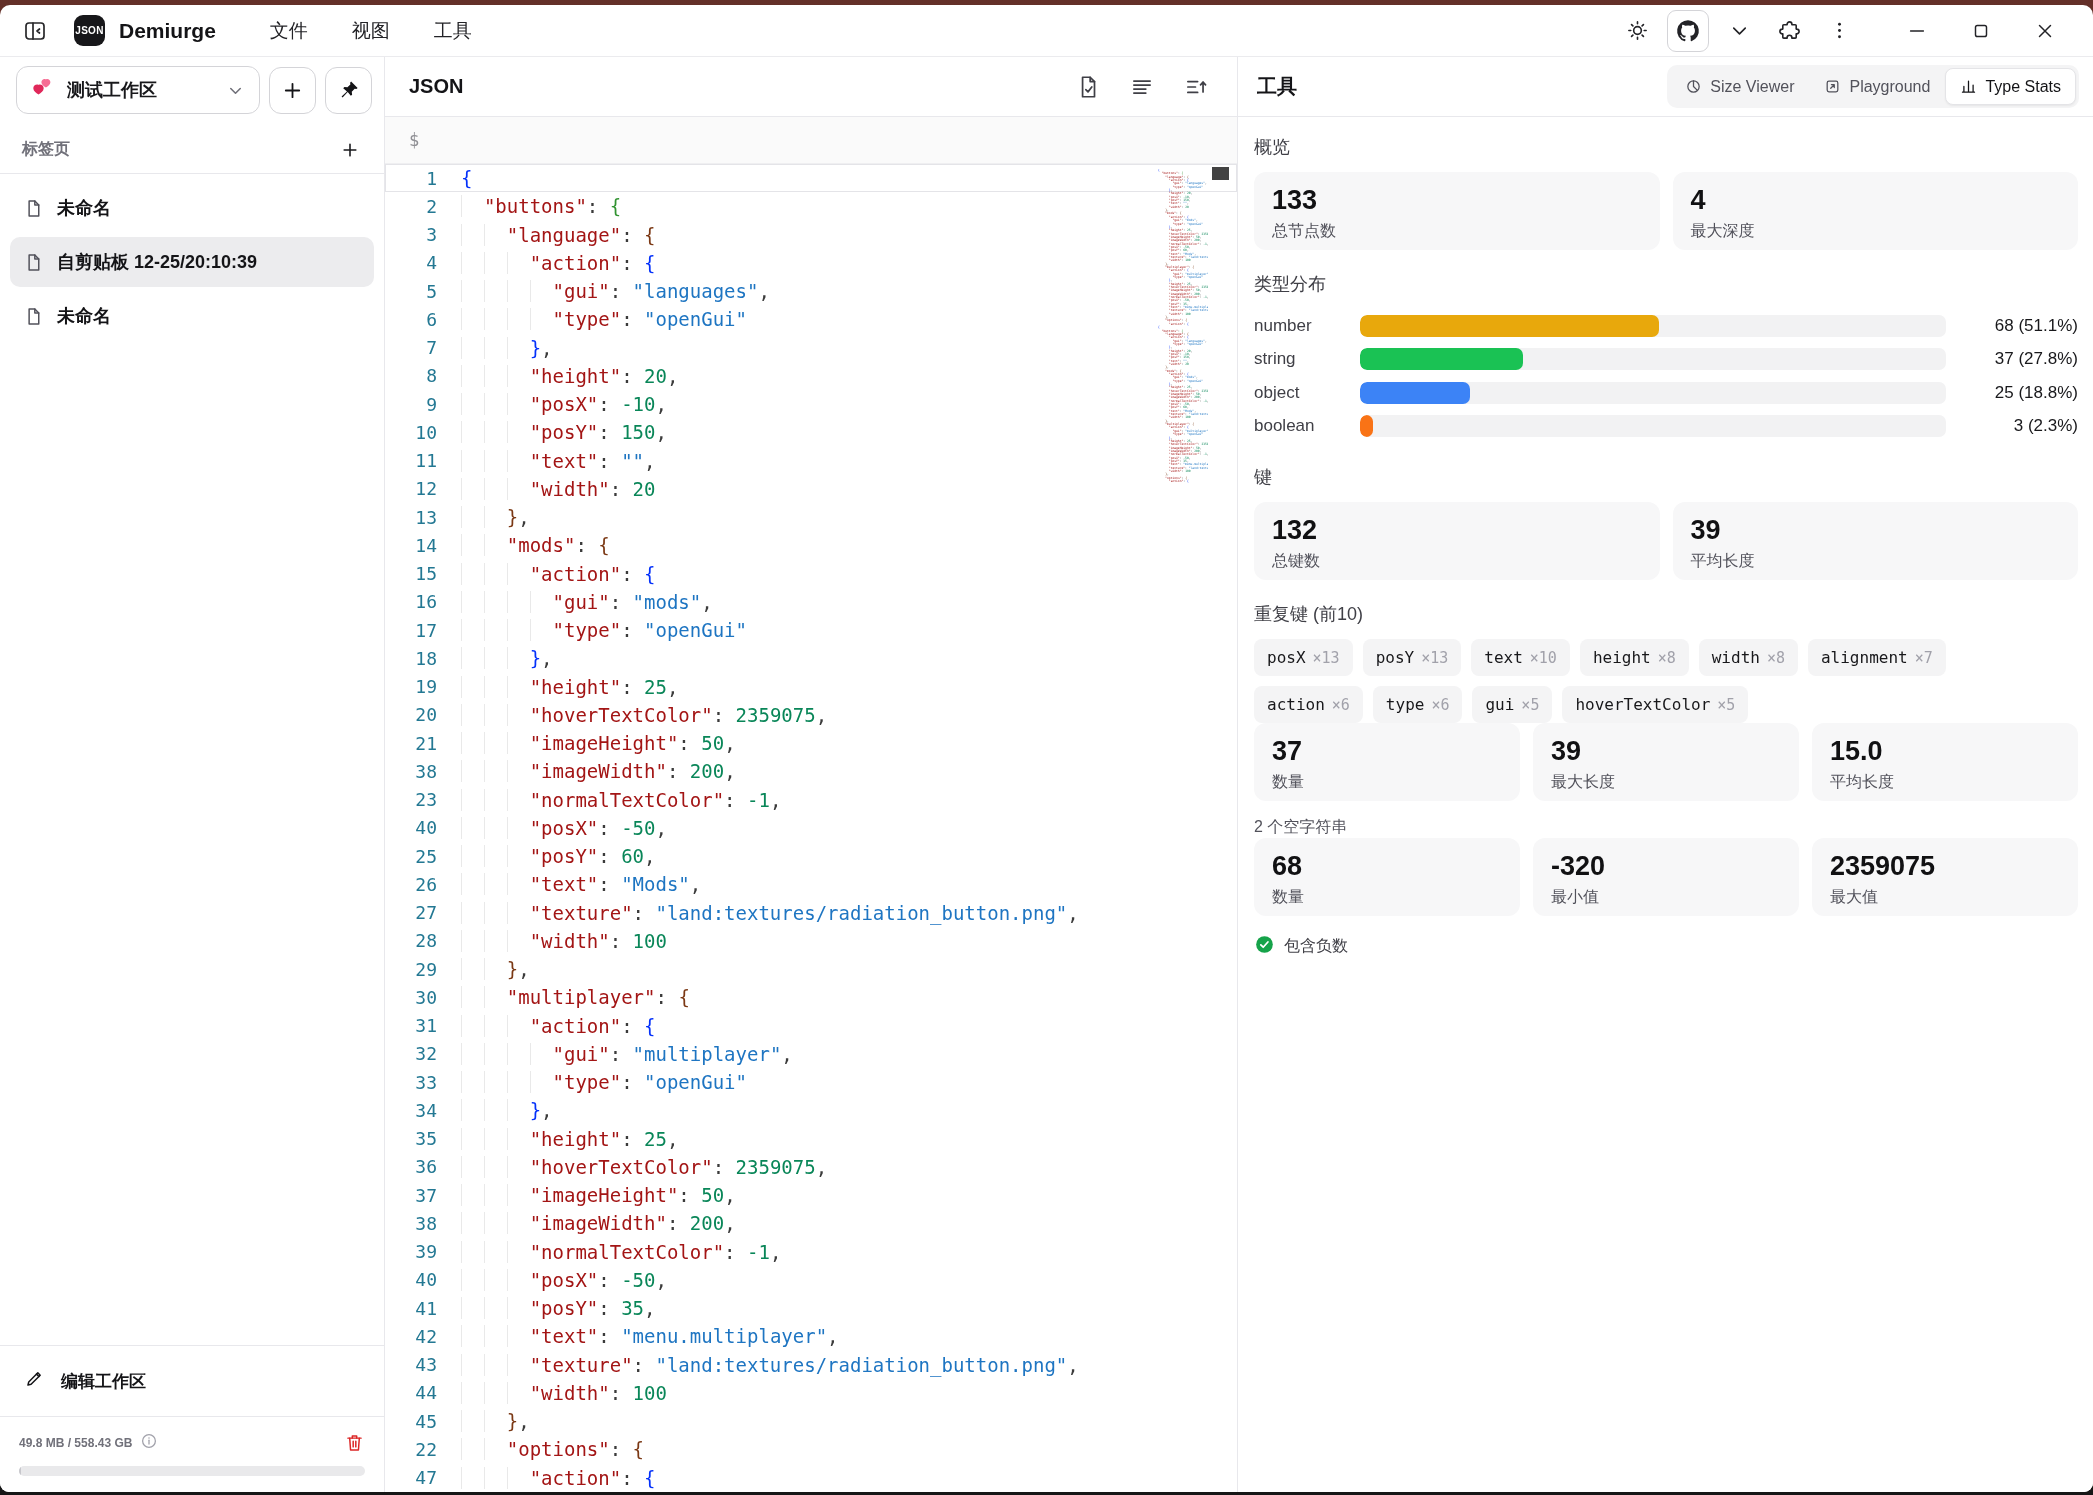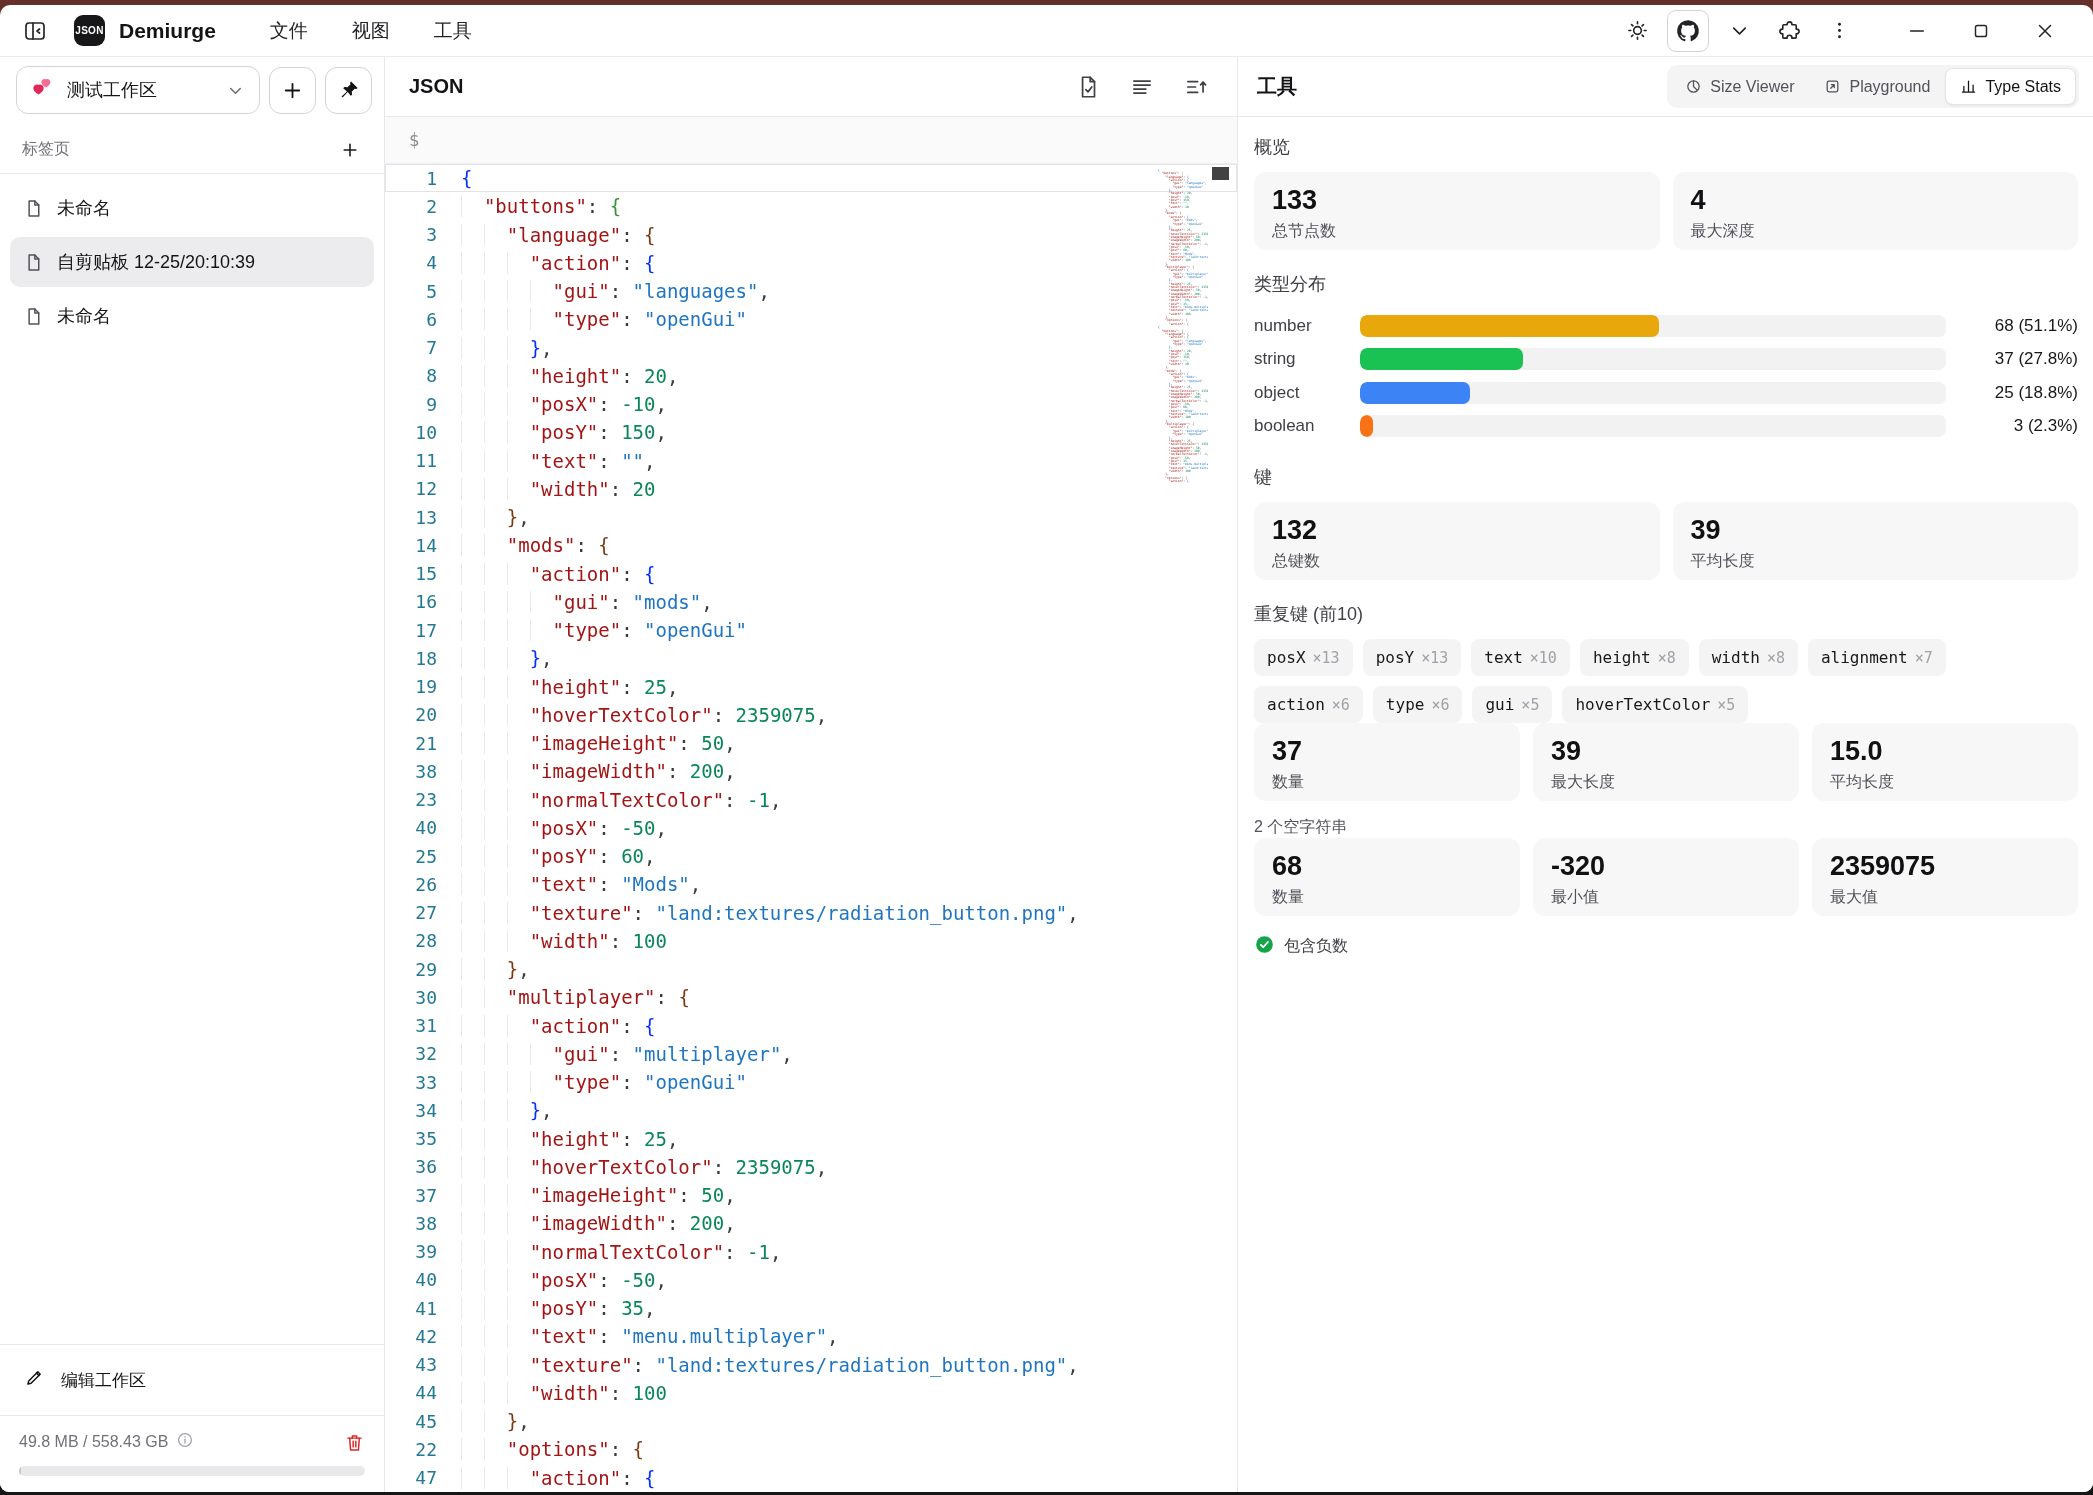--- a/index.html
+++ b/index.html
@@ -21,21 +21,21 @@
   .tb-right{margin-left:auto;display:flex;align-items:center;gap:10px;color:#232327;}
   .tb-btn{width:40px;height:40px;display:flex;align-items:center;justify-content:center;border-radius:9px;}
   .tb-btn.bordered{border:1px solid #d4d4d8;background:#fff;}
   .win-controls{display:flex;align-items:center;margin-left:16px;}
   .win-btn{width:64px;height:40px;display:flex;align-items:center;justify-content:center;color:#232327;}
 
   .main{flex:1;display:flex;min-height:0;}
 
   
   .sidebar{flex:0 0 385px;width:385px;border-right:1px solid #e8e8ec;box-sizing:border-box;
-    display:flex;flex-direction:column;padding-top:9px;background:#fff;}
+    display:flex;flex-direction:column;padding-top:9px;background:#fff;font-weight:bold;}
   .ws-row{display:flex;align-items:center;gap:9px;padding:0 12px 10px 16px;}
   .ws-pill{flex:1;height:48px;border:1px solid #d4d4d8;border-radius:12px;display:flex;
     align-items:center;gap:12px;padding:0 14px;box-sizing:border-box;background:#fff;}
   .ws-name{font-size:18px;color:#18181b;flex:1;}
   .ws-chevron{color:#71717a;display:flex;}
   .sq-btn{width:47px;height:47px;border:1px solid #d4d4d8;border-radius:12px;background:#fff;
     display:flex;align-items:center;justify-content:center;color:#141417;box-sizing:border-box;}
   .tabs-header{display:flex;align-items:center;justify-content:space-between;
     padding:15px 24px 13px 22px;color:#71717a;font-size:16px;}
   .tabs-add{color:#18181b;display:flex;}
@@ -44,21 +44,21 @@
   .tab-item{display:flex;align-items:center;gap:13px;height:50px;padding:0 13px;
     border-radius:10px;font-size:18px;color:#141417;}
   .tab-item .ticon{color:#52525b;display:flex;}
   .tab-item.selected{background:#ececee;}
   .sb-spacer{flex:1;}
   .ws-actions{border-top:1px solid #e8e8ec;padding:10px 9px;}
   .ws-action{display:flex;align-items:center;gap:16px;height:50px;padding:0 15px;
     font-size:17px;color:#141417;border-radius:10px;}
   .ws-action.danger{color:#dc2626;}
   .storage{border-top:1px solid #e8e8ec;padding:15px 19px 16px;}
-  .storage-row{display:flex;align-items:center;gap:8px;font-size:16px;color:#71717a;}
+  .storage-row{display:flex;align-items:center;gap:8px;font-size:12px;color:#71717a;}
   .storage-trash{margin-left:auto;color:#dc2626;display:flex;}
   .progress{margin-top:13px;height:10px;border-radius:5px;background:#e9e9eb;overflow:hidden;}
   .progress-fill{height:100%;width:0.5%;background:#c7c7cc;border-radius:5px;}
 
   
   .editor{flex:1;min-width:0;display:flex;flex-direction:column;background:#fff;}
   .editor-header{flex:0 0 60px;height:60px;display:flex;align-items:center;
     padding:0 28px 0 24px;border-bottom:1px solid #e8e8ec;box-sizing:border-box;}
   .editor-title{font-size:20px;font-weight:700;color:#141417;}
   .editor-tools{margin-left:auto;display:flex;gap:28px;color:#3f3f46;}

